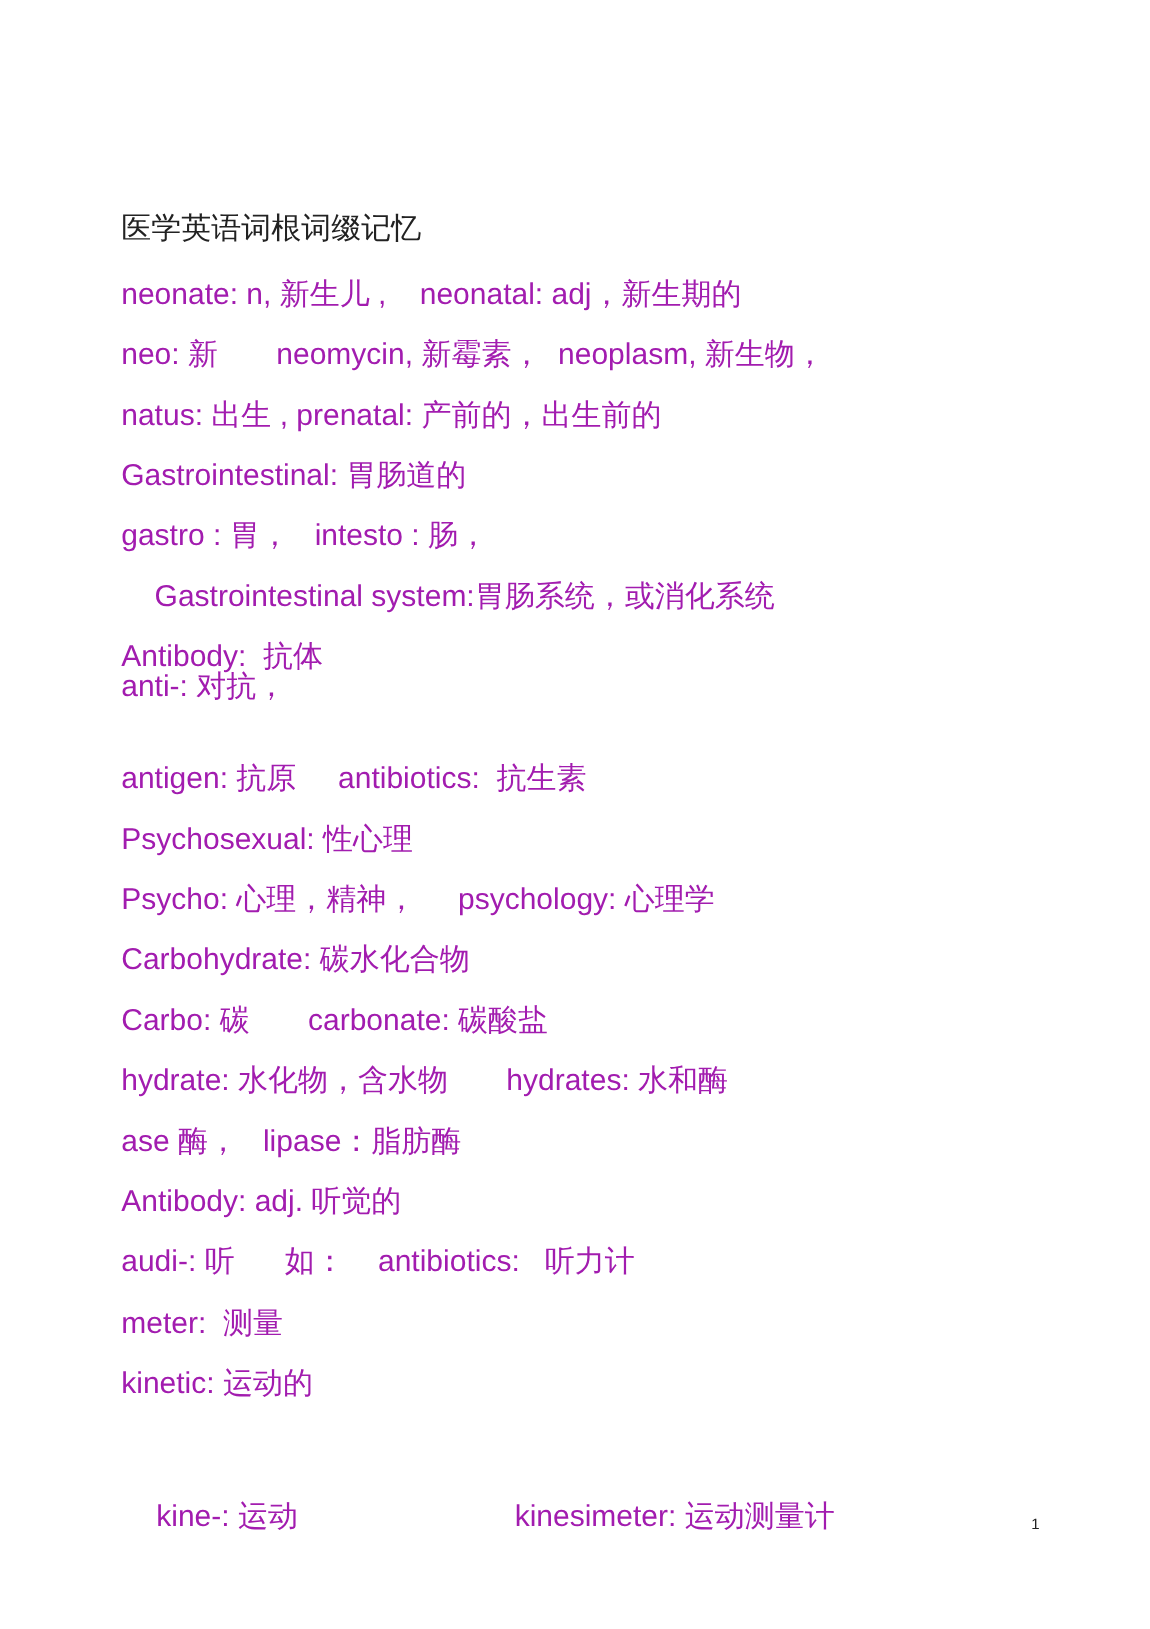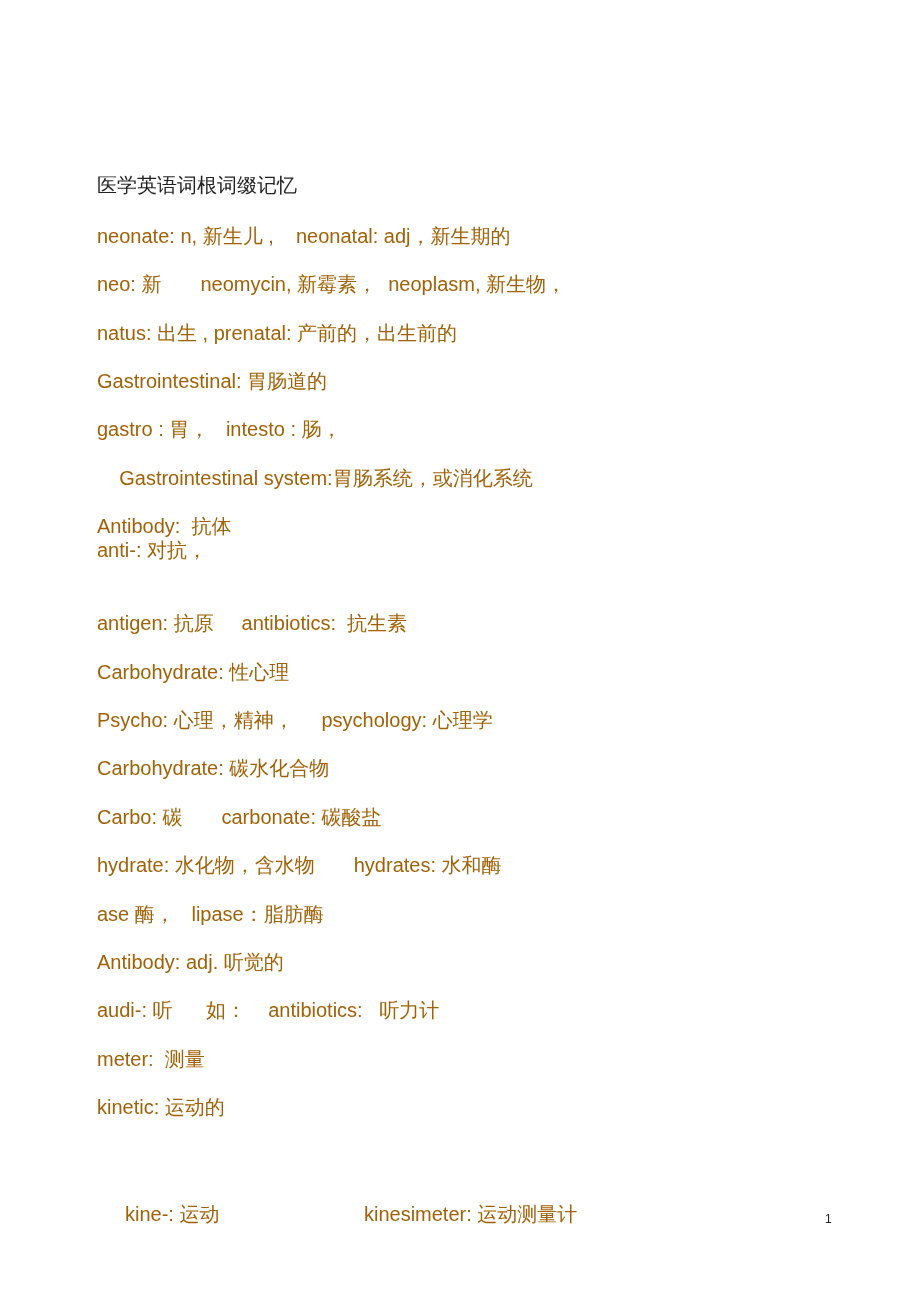--- a/index.html
+++ b/index.html
@@ -19,28 +19,28 @@
       position: absolute;
       left: 0;
       top: 0;
       width: 920px;
       height: 1303px;
       background: #ffffff;
     }
     .line {
       position: absolute;
       left: 97px;
-      font-size: 20px;
+      font-size: 24px;
       line-height: 28px;
       white-space: pre;
-      color: #a16207;
+      color: #a21caf;
     }
     .line.title {
-      font-family: Liberation Serif, serif;
-      font-size: 20px;
+      font-family: Liberation Mono, monospace;
+      font-size: 24px;
       color: #222222;
     }
     .page-number {
       position: absolute;
       left: 825px;
       top: 1212px;
       font-size: 12px;
       line-height: 14px;
       color: #222222;
     }
@@ -53,21 +53,21 @@
 
   <div class="line" style="top:222px;">neonate: n, 新生儿 ,    neonatal: adj，新生期的</div>
   <div class="line" style="top:319px;">natus: 出生 , prenatal: 产前的，出生前的</div>
   <div class="line" style="top:270px;">neo: 新       neomycin, 新霉素，  neoplasm, 新生物，</div>
   <div class="line" style="top:367px;text-align:right;">Gastrointestinal: 胃肠道的</div>
   <div class="line" style="top:415px;">gastro : 胃，   intesto : 肠，</div>
   <div class="line" style="top:464px;">    Gastrointestinal system:胃肠系统，或消化系统</div>
   <div class="line" style="top:512px;">Antibody:  抗体</div>
   <div class="line" style="top:536px;">anti-: 对抗，</div>
   <div class="line" style="top:609px;">antigen: 抗原     antibiotics:  抗生素</div>
-  <div class="line" style="top:658px;">Carbohydrate: 性心理</div>
+  <div class="line" style="top:658px;">Psychosexual: 性心理</div>
   <div class="line" style="top:706px;">Psycho: 心理，精神，     psychology: 心理学</div>
   <div class="line" style="top:754px;">Carbohydrate: 碳水化合物</div>
   <div class="line" style="top:803px;text-align:center;">Carbo: 碳       carbonate: 碳酸盐</div>
   <div class="line" style="top:851px;">hydrate: 水化物，含水物       hydrates: 水和酶</div>
   <div class="line" style="top:900px;">ase 酶，   lipase：脂肪酶</div>
   <div class="line" style="top:948px;">Antibody: adj. 听觉的</div>
   <div class="line" style="top:996px;">audi-: 听      如：    antibiotics:   听力计</div>
   <div class="line" style="top:1045px;">meter:  测量</div>
   <div class="line" style="top:1093px;">kinetic: 运动的</div>
   <div class="line" style="top:1200px;margin-left:28px;">kine-: 运动                          kinesimeter: 运动测量计</div>

